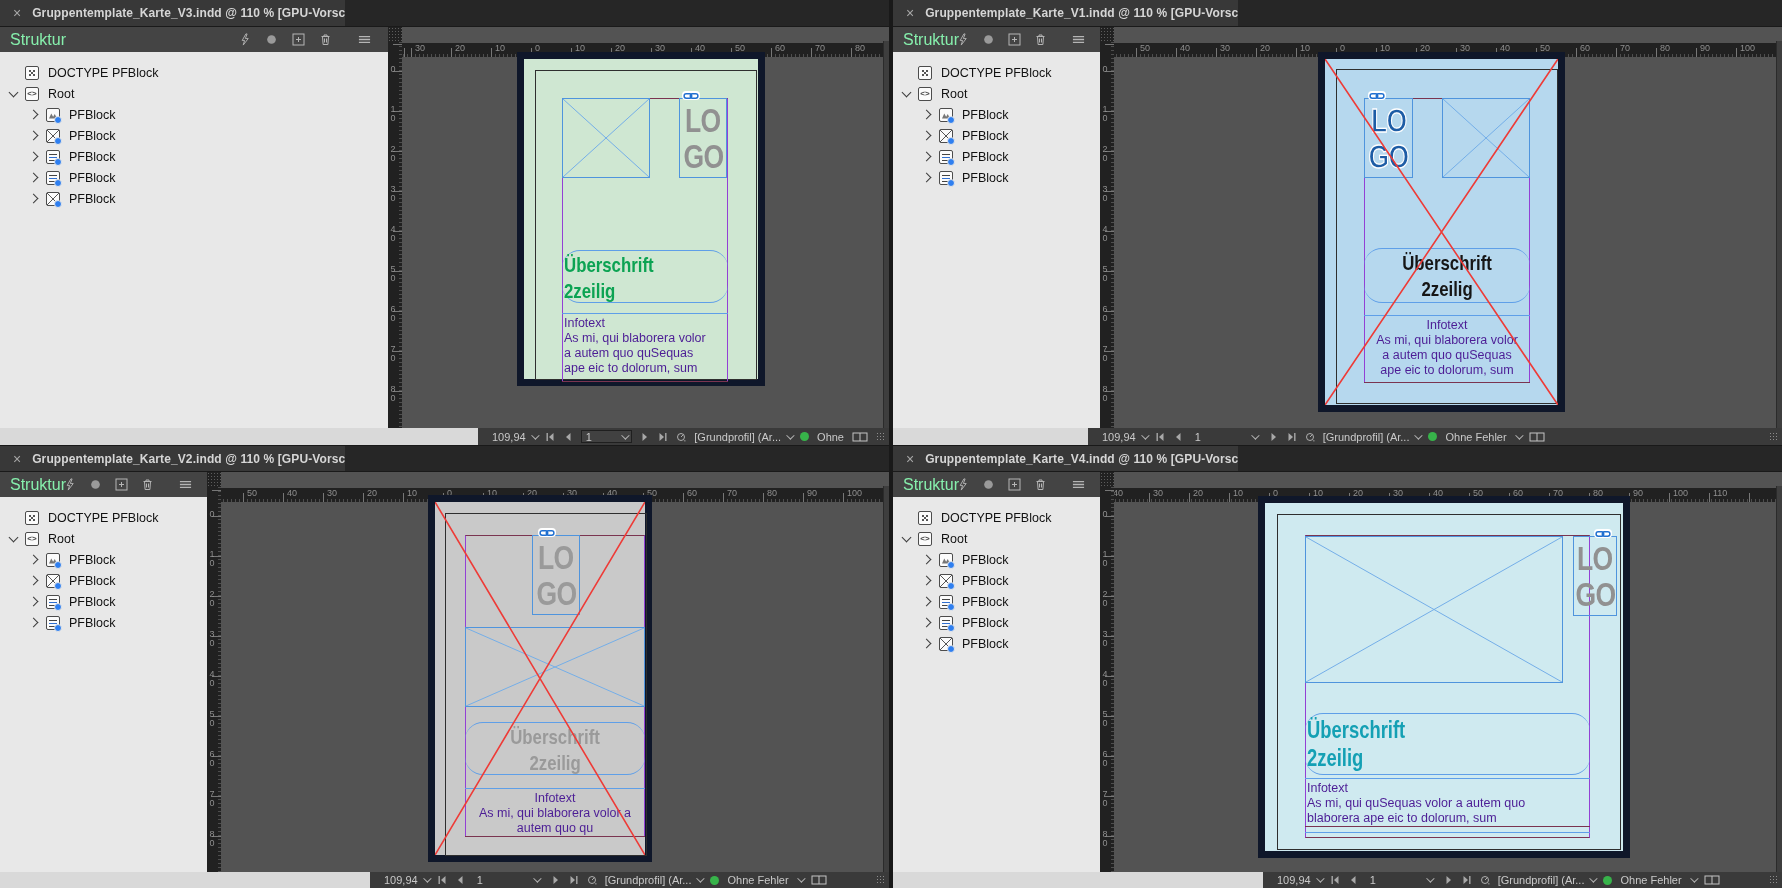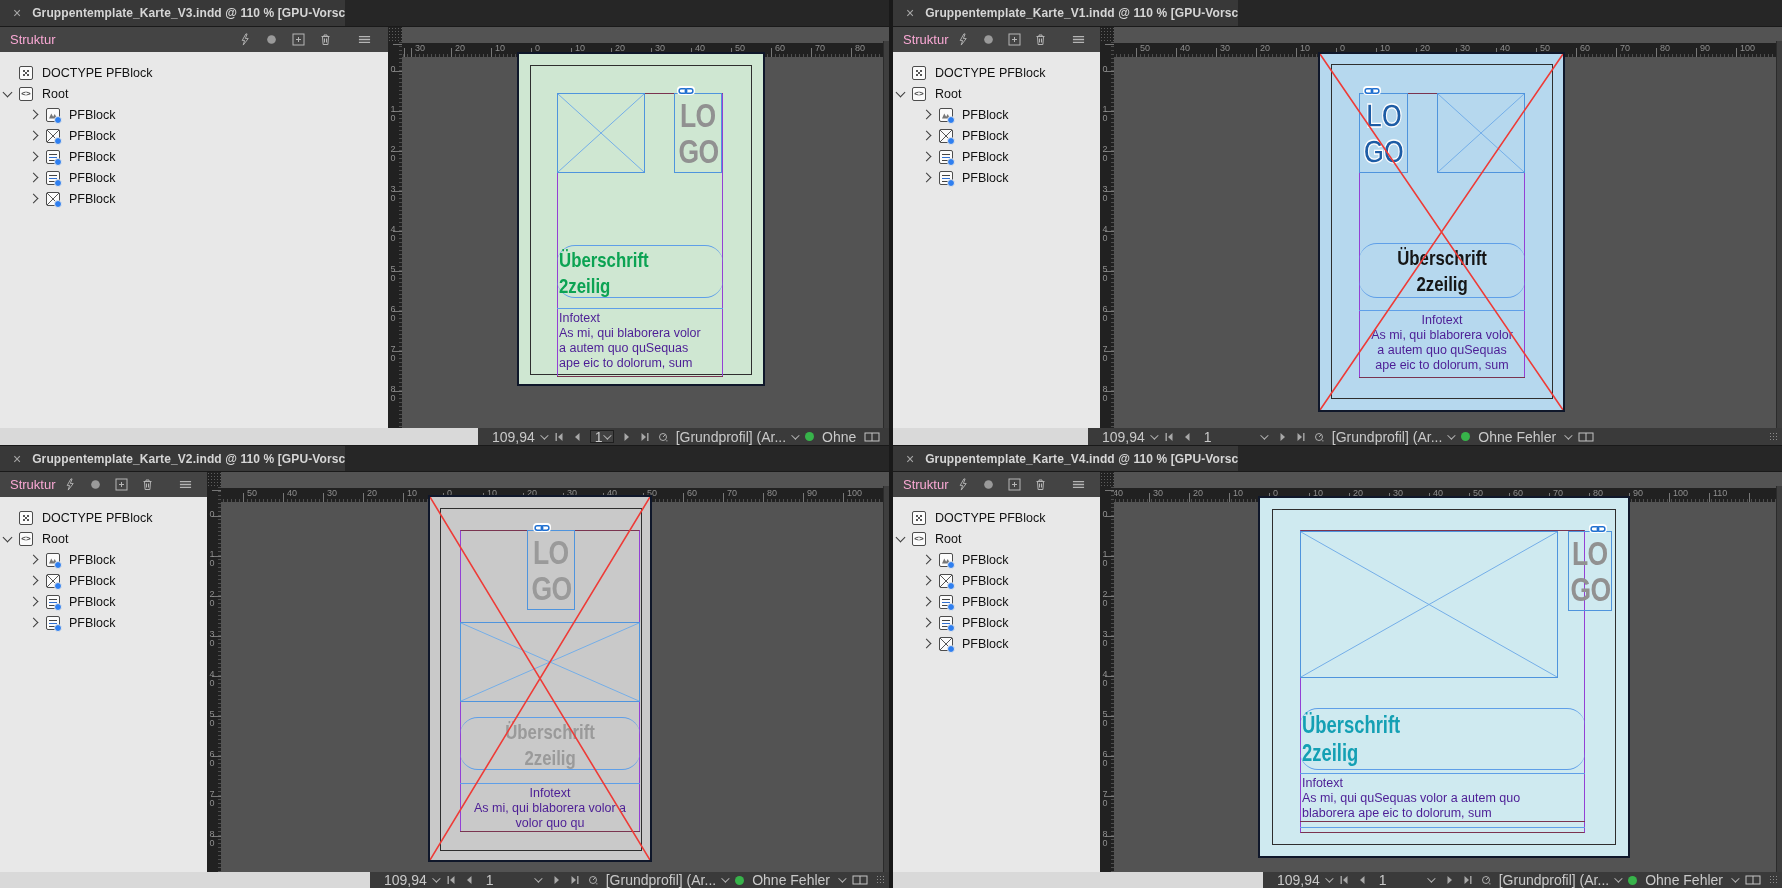--- a/index.html
+++ b/index.html
@@ -18,29 +18,29 @@
        display:flex;align-items:center;gap:11px;padding-left:13px;overflow:hidden;}
   .tab-close{color:#a8a8a8;font-size:14px;line-height:1;flex:none;}
   .tab-title{color:#d6d6d6;font-size:12px;font-weight:700;white-space:nowrap;letter-spacing:.1px;}
 
   
   .panel{position:absolute;left:0;top:27px;bottom:17px;background:#e8e8e8;}
   .w0 .panel{width:388px;}
   .w1 .panel,.w2 .panel,.w3 .panel{width:207px;}
   .w2 .panel,.w3 .panel{top:26px;bottom:16px;}
   .panel-head{position:absolute;left:0;top:0;right:0;height:25px;background:#444;}
-  .panel-title{position:absolute;left:10px;top:0;line-height:25px;color:#f9a8d4;font-size:13px;}
+  .panel-title{position:absolute;left:10px;top:0;line-height:25px;color:#86efac;font-size:16px;}
   .panel-icons{position:absolute;top:0;height:25px;display:flex;align-items:center;gap:14px;}
   .w0 .panel-icons{left:238px;}
   .w1 .panel-icons,.w2 .panel-icons,.w3 .panel-icons{left:63px;gap:13px;}
   .pic{width:13px;height:13px;flex:none;display:block;}
   .pic.menu{margin-left:12px;}
   .tree{position:absolute;left:0;top:25px;right:0;bottom:0;padding-top:10px;overflow:hidden;}
   .trow{height:21px;display:flex;align-items:center;}
-  .trow[data-lvl="0"]{}
+  .trow[data-lvl="0"]{padding-left:6px;}
   .trow[data-lvl="1"]{padding-left:27px;}
   .texp{width:14px;margin-right:5px;display:flex;justify-content:center;align-items:center;flex:none;}
   .texp::before{content:"";width:6px;height:6px;border-right:1.6px solid #3c3c3c;border-bottom:1.6px solid #3c3c3c;display:block;}
   .texp[data-exp="right"]::before{transform:rotate(-45deg);margin-left:-2px;}
   .texp[data-exp="down"]::before{transform:rotate(45deg);margin-top:-2px;}
   .texp[data-exp="none"]::before{display:none;}
   .ticon{width:14px;height:14px;border:1px solid #4c4c4c;border-radius:2px;background:#fbfbfb;position:relative;margin-right:9px;flex:none;}
   .ticon[data-dot="true"]::after{content:"";position:absolute;right:-3px;bottom:-3px;width:6px;height:6px;border-radius:50%;background:#2f7ff0;border:1px solid #e8e8e8;}
   .ticon[data-icon="doctype"]::before{content:"";position:absolute;left:3px;top:3px;width:2px;height:2px;background:#555;
       box-shadow:4px 0 #555,0 4px #555,4px 4px #555,2px 2px #555;}
@@ -80,21 +80,21 @@
       background-size:9px 100%,3px 100%;background-position:100% 30px,100% 1px;background-repeat:repeat-y;}
   .w0 .vruler{left:388px;}
   .w1 .vruler,.w2 .vruler,.w3 .vruler{left:207px;}
   .w2 .vruler,.w3 .vruler{top:40px;bottom:16px;}
   .vlabels{position:absolute;inset:0;display:flex;flex-direction:column;padding-top:24px;font-size:9px;}
   .vlab{height:40px;flex:none;white-space:pre;line-height:9px;text-align:center;padding-right:4px;}
   .vscroll{position:absolute;right:0;top:41px;bottom:17px;width:6px;background:#3e3e3e;border-left:1px solid #2b2b2b;}
   .w2 .vscroll,.w3 .vscroll{top:40px;bottom:16px;}
 
   
-  .card{position:absolute;border:2px solid #0f172a;}
+  .card{position:absolute;border:7px solid #0f172a;}
   .w0 .card{left:517px;top:52px;width:248px;height:334px;}
   .w1 .card{left:425px;top:52px;width:247px;height:360px;}
   .w2 .card{left:428px;top:49px;width:224px;height:367px;}
   .w3 .card{left:365px;top:50px;width:372px;height:362px;}
   .page{position:absolute;border:1px solid #2e2e2e;}
   .w0 .page{left:11px;top:11px;width:222px;height:310px;}
   .w1 .page{left:11px;top:10px;width:222px;height:335px;}
   .w2 .page{left:10px;top:11px;width:202px;height:343px;}
   .w3 .page{left:12px;top:11px;width:344px;height:336px;}
   .group{position:absolute;border-left:1px solid #9340d5;border-right:1px solid #9340d5;
@@ -139,21 +139,21 @@
   .w1 .infoframe{left:39px;top:256px;width:166px;height:68px;}
   .w2 .infoframe{left:30px;top:286px;width:180px;height:49px;}
   .w3 .infoframe{left:40px;top:275px;width:285px;height:49px;}
   .align-left .infoframe{text-align:left;padding-left:2px;}
   .align-center .infoframe{text-align:center;}
   .xline{position:absolute;height:0;border-top:1px solid #5f9fe8;}
   .w3 .xline{left:40px;top:329px;width:285px;}
 
   
   .statusbar{position:absolute;left:0;right:0;bottom:0;height:17px;background:#3a3a3a;display:flex;align-items:center;
-      color:#c9c9c9;font-size:14px;white-space:nowrap;}
+      color:#c9c9c9;font-size:11px;white-space:nowrap;}
   .w2 .statusbar,.w3 .statusbar{height:16px;}
   .track{height:100%;background:#d9d9d9;flex:none;}
   .w0 .track{width:478px;}
   .w1 .track{width:195px;}
   .w2 .track,.w3 .track{width:370px;}
   .sbc{display:flex;align-items:center;gap:8px;padding-left:14px;flex:1;min-width:0;height:100%;}
   .sb-item{display:flex;align-items:center;gap:5px;}
   .chev{width:6px;height:6px;border-right:1.4px solid #b5b5b5;border-bottom:1.4px solid #b5b5b5;
         transform:rotate(45deg) translateY(-2px);display:inline-block;flex:none;}
   .pagefield{display:flex;align-items:center;justify-content:space-between;width:70px;padding:0 4px;height:13px;}
@@ -658,21 +658,21 @@
     </div>
     <div class="headframe">
       <div class="heading" style="color: rgb(154, 154, 154);">
         <div><span class="cond">Überschrift</span></div>
         <div><span class="cond">2zeilig</span></div>
       </div>
     </div>
     <div class="infoframe">
       <div>Infotext</div>
       <div>As mi, qui blaborera volor a</div>
-      <div>volor quo qu</div>
+      <div>autem quo qu</div>
     </div>
     <svg class="redx" viewBox="0 0 100 100" preserveAspectRatio="none">
         <path d="M0 0 100 100M100 0 0 100" stroke="#ee3b37" stroke-width="1.6" vector-effect="non-scaling-stroke"></path>
       </svg>
   </div>
   <div class="vscroll"></div>
   <div class="statusbar">
     <div class="track"></div>
     <div class="sbc">
       <span class="sb-item">

